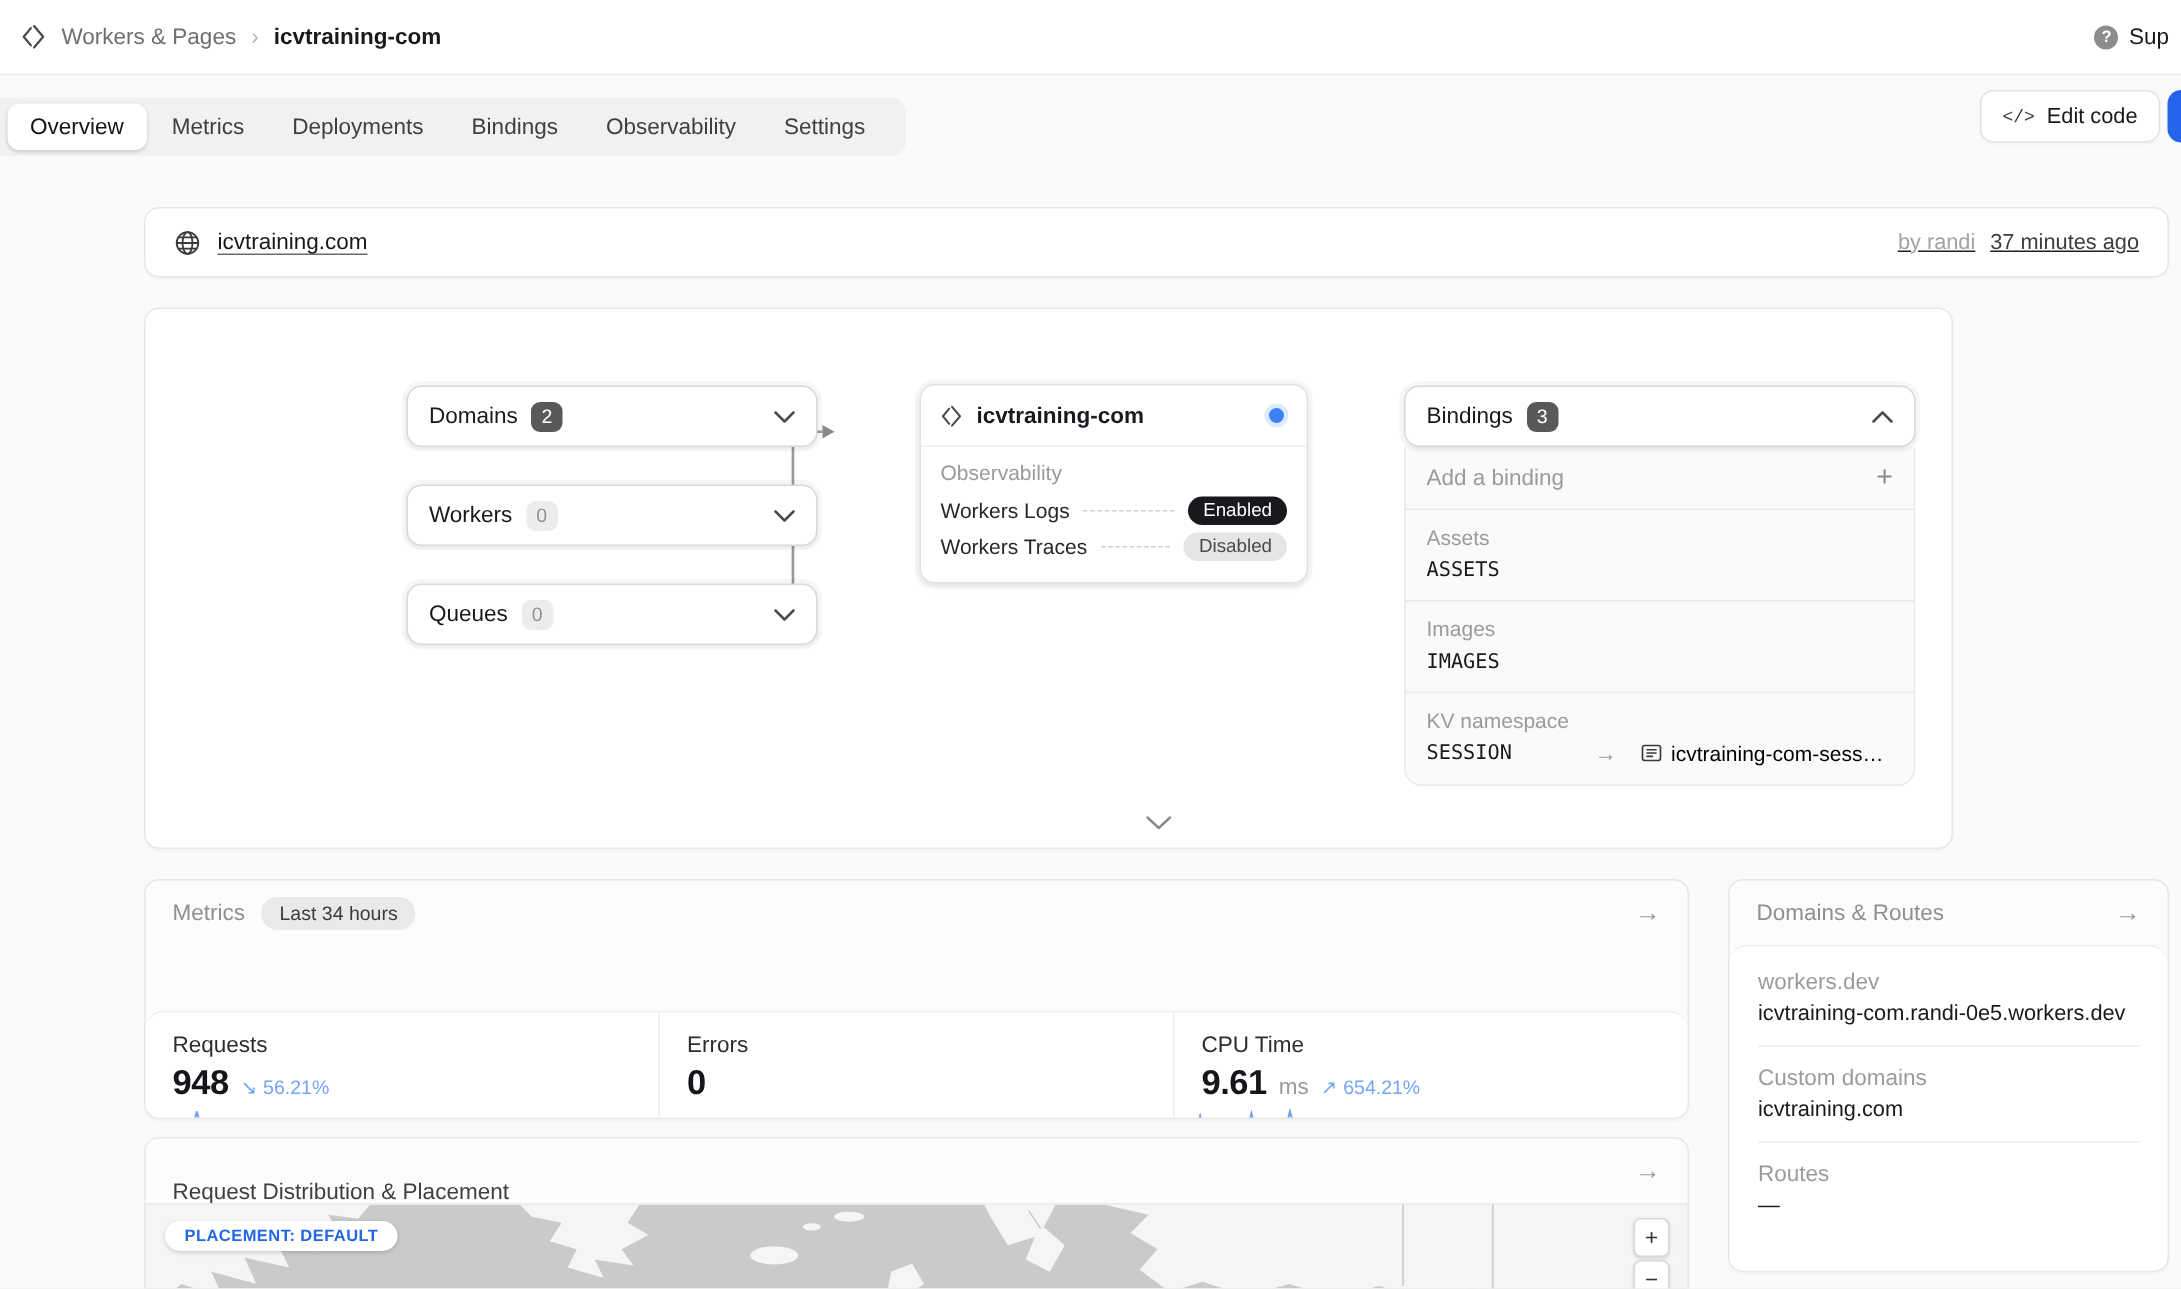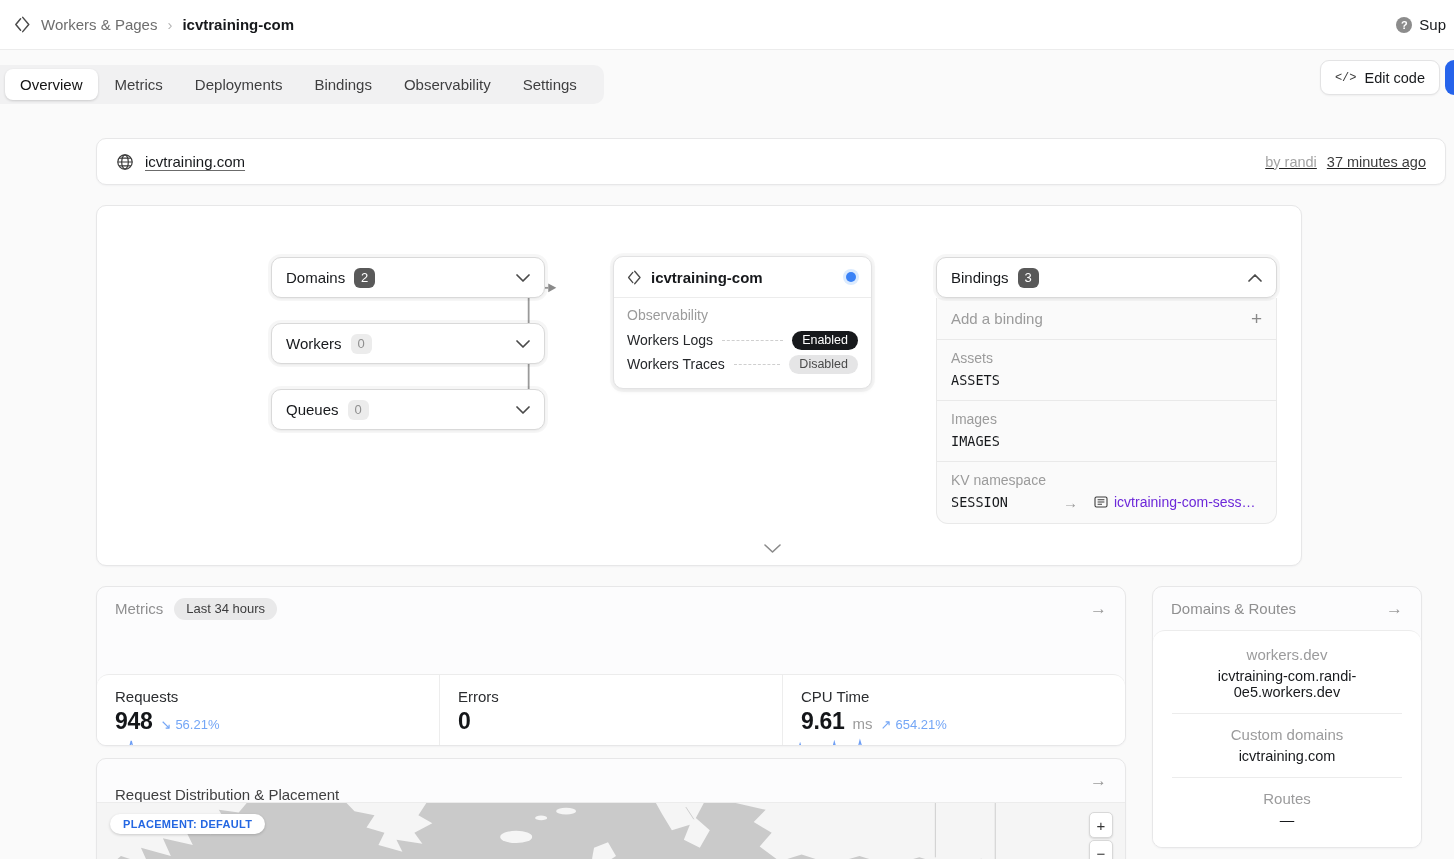--- a/index.html
+++ b/index.html
@@ -83,21 +83,21 @@
   .bl-add { height:42px; display:flex; align-items:center; padding:0 14px;
             border-bottom:1px solid #e9e9e9; color:#9b9b9b; font-size:15px; }
   .bl-plus { margin-left:auto; font-size:19px; color:#8a8a8a; line-height:1; }
   .bl-row { padding:10px 14px 12px; border-bottom:1px solid #e9e9e9; }
   .bl-row:last-child { border-bottom:none; }
   .bl-type { font-size:14px; color:#9b9b9b; margin-bottom:6px; }
   .bl-name { font-family:"DejaVu Sans Mono","Liberation Mono",monospace; font-size:13.5px; color:#17191c; }
   .bl-kv-row { display:flex; align-items:flex-start; margin-top:6px; }
   .bl-kv-row .bl-name { width:112px; }
   .bl-kv-arrow { color:#9b9b9b; font-size:15px; margin-right:16px; }
-  .kv-target { display:flex; align-items:center; gap:6px; font-size:14px; color:#6d28d9; }
+  .kv-target { display:flex; align-items:center; gap:6px; font-size:14px; color:#000000; }
   .flow-expand { position:absolute; left:667px; top:338px; display:flex; }
 
   
   .metricscard { left:96px; top:586px; width:1030px; height:160px; background:#fcfcfd; overflow:hidden; }
   .card-header { height:43px; display:flex; align-items:center; padding:0 18px; gap:11px; }
   .card-title { font-size:15px; color:#8f8f90; }
   .range-badge { background:#e9e9ea; border-radius:999px; padding:3.5px 12px; font-size:13px; color:#3c3c3d; }
   .header-arrow { margin-left:auto; color:#9a9a9a; font-size:17px; }
   .metrics-body { position:relative; height:104px; background:#fff; border-top:1px solid #ececec;
                   border-radius:12px 12px 0 0; display:flex;margin-top:44px; }
@@ -117,21 +117,21 @@
   .map-wrap svg.map { position:absolute; inset:0; width:100%; height:100%; }
   .placement-pill { position:absolute; left:13px; top:11px; background:#fff; border-radius:999px;
                     padding:4px 13px; font-size:11px; font-weight:700; color:#2467e2;
                     letter-spacing:.3px; box-shadow:0 1px 3px rgba(0,0,0,.18); z-index:2; }
   .map-zoom { position:absolute; right:12px; top:9px; display:flex; flex-direction:column; gap:2px; z-index:2; }
   .zoom-btn { width:24px; height:26px; background:#fff; border:1px solid #d8d8d8; border-radius:5px;
               font-size:15px; color:#333; display:flex; align-items:center; justify-content:center;
               box-shadow:0 1px 2px rgba(0,0,0,.12); }
 
   
-  .domainscard { left:1152px; top:586px; width:270px; height:262px; background:#fcfcfd; overflow:hidden;text-align:center; }
+  .domainscard { left:1152px; top:586px; width:294px; height:262px; background:#fcfcfd; overflow:hidden; }
   .dr-sheet { background:#fff; border-top:1px solid #ececec; border-radius:12px 12px 0 0;
               height:219px; padding:15px 19px; }
   .dr-label { font-size:15px; color:#9b9b9c; margin-bottom:5px; }
   .dr-value { font-size:14.5px; color:#17191c; }
   .dr-divider { border:none; border-top:1px solid #ececec; margin:13px 0 12px; }
 </style>
 </head>
 <body>
 
 <div class="page">

